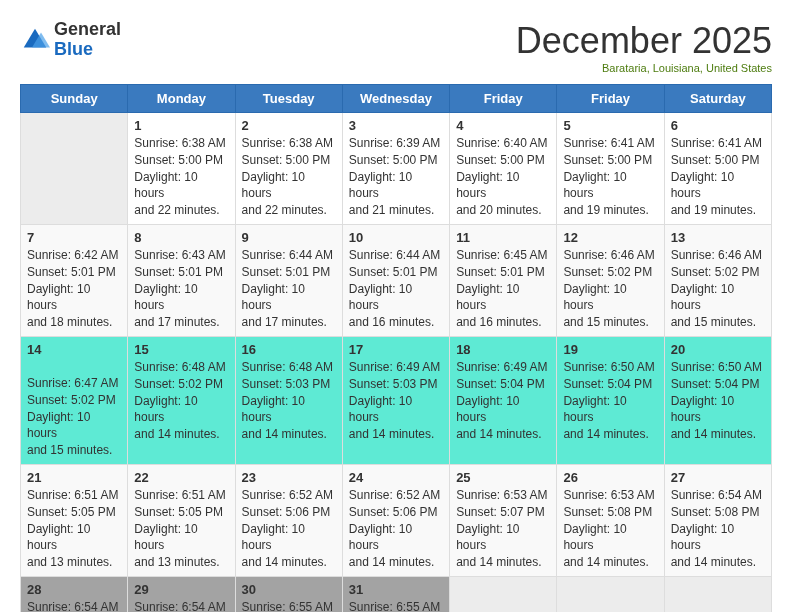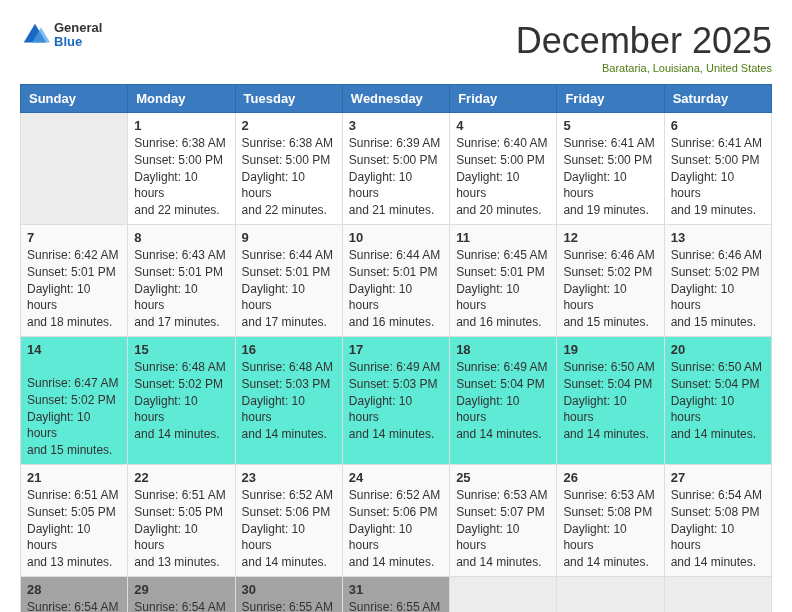--- a/index.html
+++ b/index.html
@@ -15,21 +15,21 @@
       justify-content: space-between;
       align-items: flex-start;
       margin-bottom: 10px;
     }
     .logo {
       display: flex;
       align-items: center;
       gap: 4px;
     }
     .logo-text {
-      font-size: 13px;
+      font-size: 18px;
       font-weight: bold;
       line-height: 1.1;
     }
     .logo-general { color: #333; }
     .logo-blue { color: #1a6abf; }
     .logo-icon {
       width: 30px;
       height: 30px;
     }
     .title-block {
@@ -48,21 +48,21 @@
       width: 100%;
       border-collapse: collapse;
       border: 1px solid #ccc;
     }
     .calendar th {
       background-color: #3a7abf;
       color: #fff;
       font-size: 13px;
       font-weight: bold;
       padding: 6px 8px;
-      text-align: left;
+      text-align: center;
       border: 1px solid #2a6aaf;
     }
     .calendar td {
       vertical-align: top;
       padding: 5px 6px;
       border: 1px solid #ddd;
       width: 107px;
       min-height: 80px;
       font-size: 10.5px;
       color: #333;

